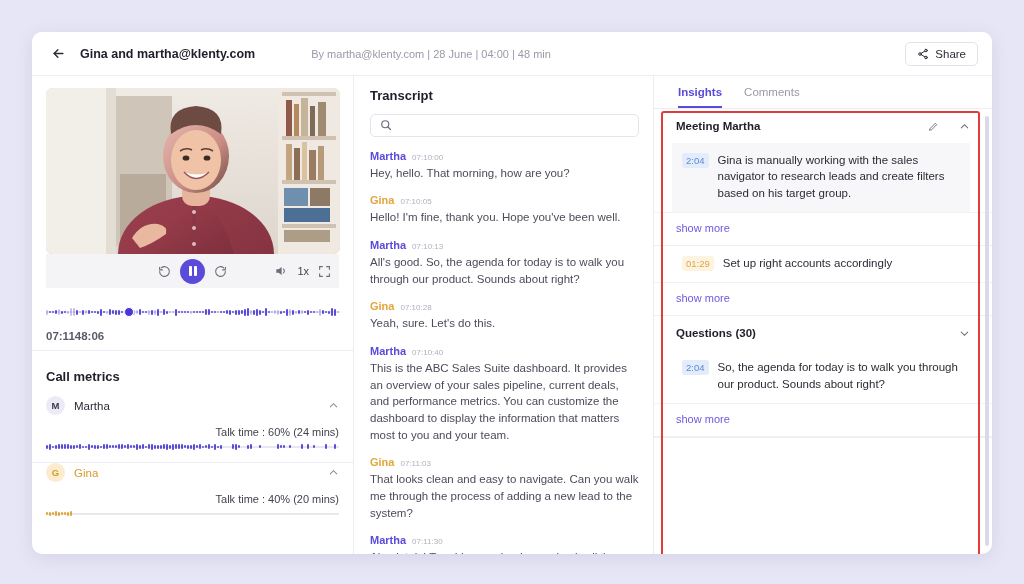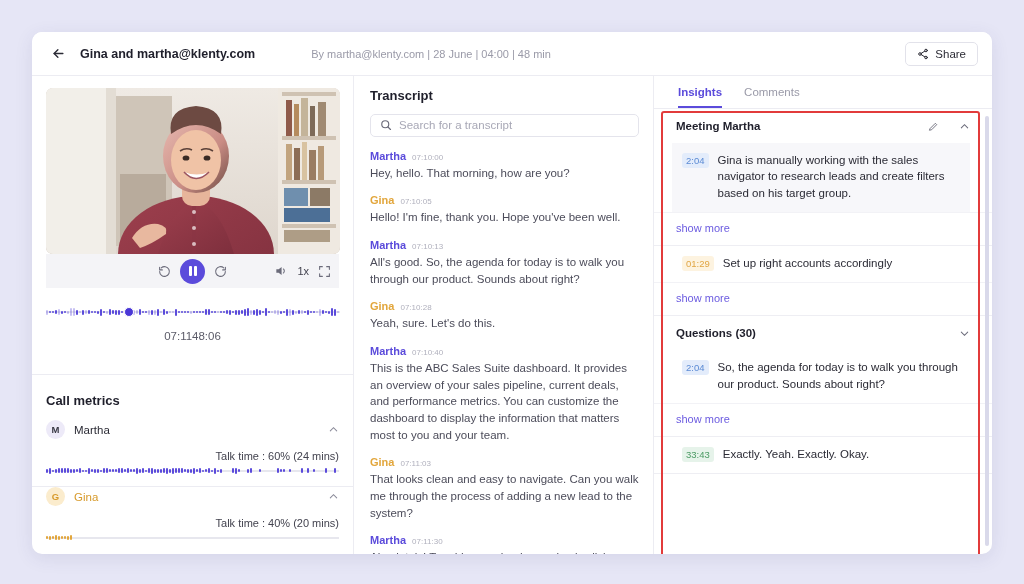--- a/index.html
+++ b/index.html
@@ -95,29 +95,29 @@
   .wave-line { position:absolute; left:0; right:0; top:7px; height:2px; background:#e7e7ee; }
   .wave-bars { position: absolute; inset: 0; display: flex; align-items: center; gap: 1px; }
   .wave-bars i { display:block; width:2px; background:#5b4bdb; border-radius:1px; }
   .play-head {
     position: absolute; left: 78px; top: 3px;
     width: 10px; height: 10px; border-radius: 50%;
     background: #4a37d6; cursor: pointer; z-index: 3;
     border: 1px solid #fff;
   }
   .times {
-    display: flex; justify-content: center;
+    display: flex; justify-content: flex-start;
     padding: 10px 14px 0 14px;
-    font-size: 11.5px; color: #5b5b68;
+    font-size: 11.5px; color: #5b5b68; font-weight: bold;
   }
 
   .metrics-head {
     font-size: 13px; font-weight: bold; color: #1f1f2b;
     padding: 18px 14px 12px 14px;
-    border-top: 1px solid #ececf2; margin-top: 32px;
+    border-top: 1px solid #ececf2; margin-top: 8px;
   }
   .speaker-block { padding: 0 14px 12px 14px; border-bottom: 1px solid #ececf2; }
   .speaker-block:last-child { border-bottom: none; }
   .spk-row { display: flex; align-items: center; }
   .avatar {
     width: 19px; height: 19px; border-radius: 50%;
     font-size: 9.5px; font-weight: bold;
     display: flex; align-items: center; justify-content: center;
   }
   .av-m { background: #edeaf8; color: #3a3a46; }
@@ -705,21 +705,20 @@
 
     <div class="mid-col">
       <div class="transcript-title">Transcript</div>
       <div class="search-box">
         <span style="display:flex">
           <svg width="12" height="12" viewBox="0 0 24 24" fill="none" stroke="#6b6b7a" stroke-width="2.3" stroke-linecap="round">
               <circle cx="10.5" cy="10.5" r="7"></circle>
               <line x1="16" y1="16" x2="21" y2="21"></line>
             </svg>
         </span>
-        <input type="text" placeholder="Search for a transcript" style="">
       </div>
       <div class="tr-list" id="tr-list">
           <div class="tr-item">
             <div class="tr-head">
               <span class="tr-spk martha">Martha</span>
               <span class="tr-time">07:10:00</span>
             </div>
             <div class="tr-text">Hey, hello. That morning, how are you?</div>
           </div>
           <div class="tr-item">
@@ -822,24 +821,20 @@
               <div class="sec-body">
                 <div class="entry">
                   <span class="chip blue">2:04</span>
                   <span class="entry-text">So, the agenda for today is to walk you through our product. Sounds about right?</span>
                 </div>
               </div>
               <div class="show-more">show more</div>
             </div>
             <div class="section">
               <div class="sec-body">
-                <div class="entry">
-                  <span class="chip green">33:43</span>
-                  <span class="entry-text">Exactly. Yeah. Exactly. Okay.</span>
-                </div>
               </div>
             </div>
           </div>
       </div>
       <div class="scrollbar"></div>
     </div>
 
   </div>
 </div>
 

